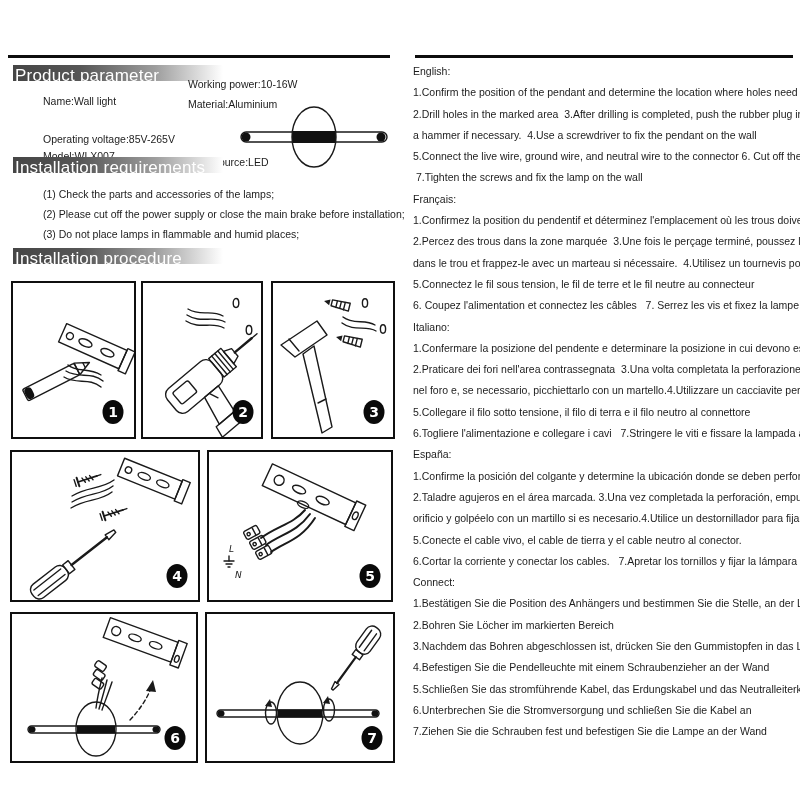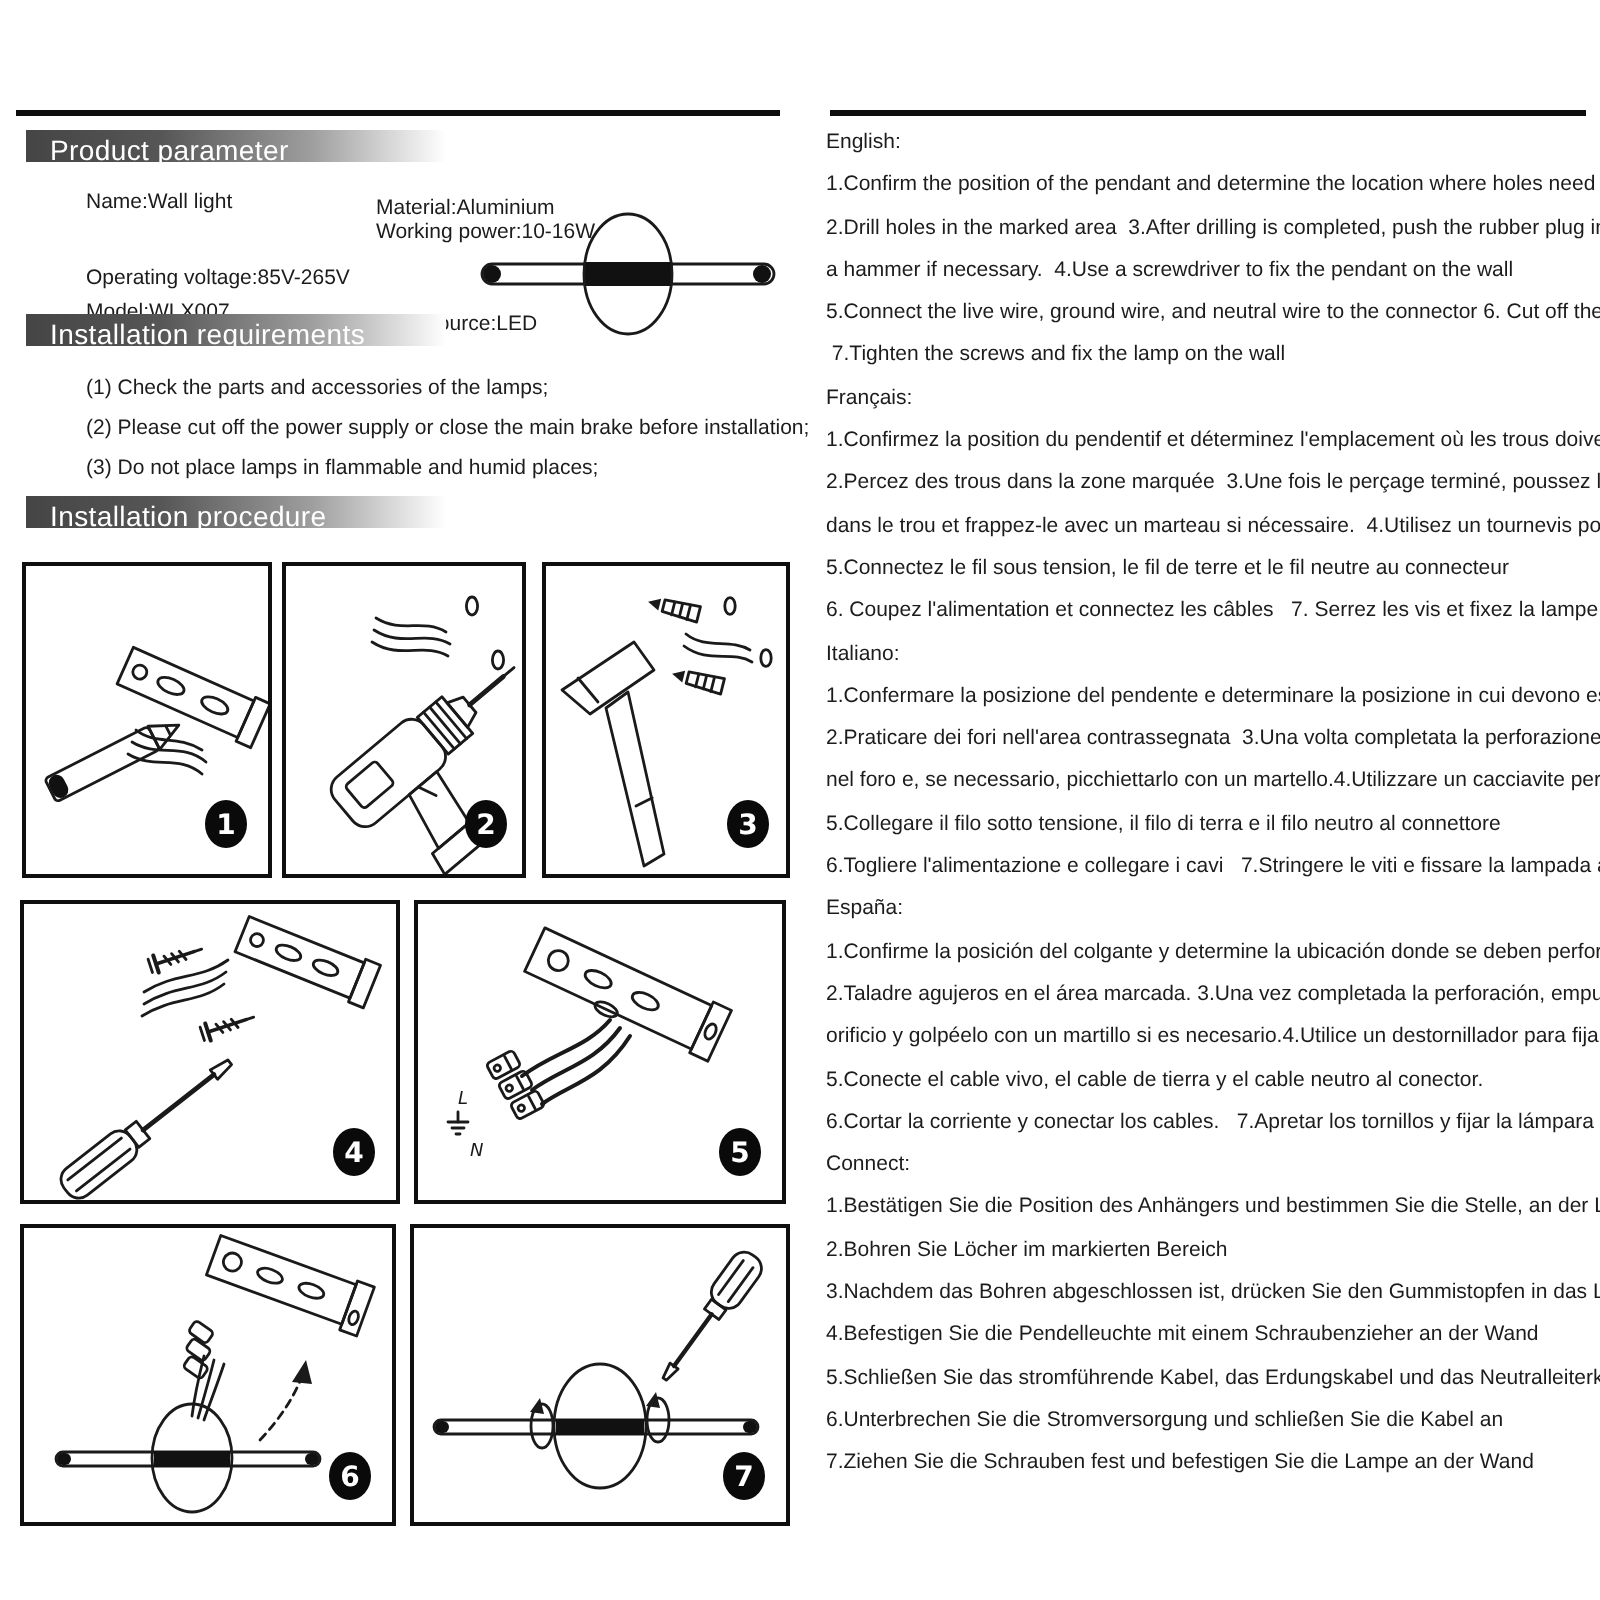--- a/index.html
+++ b/index.html
@@ -1,20 +1,20 @@
 <!DOCTYPE html>
 <html><head>
 <meta charset="utf-8">
 <style>
   html,body{margin:0;padding:0;background:#ffffff;}
   .page{position:relative;width:800px;height:800px;background:#ffffff;overflow:hidden;
         font-family:"Liberation Sans",sans-serif;color:#1c1c1c;}
   .rule{position:absolute;height:3px;background:#0d0d0d;}
   .sec-hdr{position:absolute;left:13px;width:210px;height:16px;box-sizing:border-box;
-           padding-left:12px;line-height:21px;font-size:14px;color:#ffffff;letter-spacing:.2px;
+           padding-left:2px;line-height:21px;font-size:17px;color:#ffffff;letter-spacing:.2px;
            background:linear-gradient(90deg,#454545 0%,#565656 32%,#9e9e9e 68%,#ffffff 100%);}
   .ptext{position:absolute;font-size:10.5px;line-height:12px;white-space:pre;color:#1c1c1c;padding-left:30px;}
   .rcol{position:absolute;left:413px;top:61px;width:384px;}
   .rline{font-size:10.5px;line-height:21.3px;white-space:pre;color:#1c1c1c;}
   .panel{position:absolute;border:2px solid #0f0f0f;background:#ffffff;box-sizing:border-box;}
   .panel svg{display:block;width:100%;height:100%;}
   .art{stroke:#1a1a1a;fill:none;stroke-width:1.4;stroke-linecap:round;stroke-linejoin:round;}
   .badge-num{fill:#ffffff;stroke:none;font-family:"DejaVu Sans",sans-serif;
              font-size:14px;font-weight:bold;text-anchor:middle;}
   .lbl{fill:#1a1a1a;stroke:none;font-family:"DejaVu Sans",sans-serif;font-size:9px;font-style:italic;}
@@ -25,21 +25,21 @@
 <div class="page">
 
   <div class="rule" style="left:8px;top:55px;width:382px;"></div>
   <div class="rule" style="left:415px;top:55px;width:378px;"></div>
 
   <div class="sec-hdr" style="top:65px;">Product parameter</div>
 
   <div class="ptext" style="left:13px;top:95px;">Name:Wall light</div>
   <div class="ptext" style="left:13px;top:114px;margin-top:36px;">Model:WLX007</div>
   <div class="ptext" style="left:13px;top:133px;">Operating voltage:85V-265V</div>
-  <div class="ptext" style="left:158px;top:110px;">Working power:10-16W</div>
+  <div class="ptext" style="left:158px;top:78px;">Working power:10-16W</div>
   <div class="ptext" style="left:158px;top:98px;">Material:Aluminium</div>
   <div class="ptext" style="left:158px;top:133px;margin-top:23px;">Light source:LED</div>
 
   <svg style="position:absolute;left:238px;top:100px;" width="152" height="78" viewBox="0 0 152 78">
     <g class="art" stroke-width="1.8">
       <rect x="3" y="32" width="146" height="10" rx="5"></rect>
       <rect x="3.5" y="32.5" width="9" height="9" rx="4.5" fill="#111" stroke="none"></rect>
       <rect x="138.5" y="32.5" width="9" height="9" rx="4.5" fill="#111" stroke="none"></rect>
       <rect x="54" y="31" width="44" height="12" fill="#111" stroke="none"></rect>
       <ellipse cx="76" cy="37" rx="22" ry="30"></ellipse>

